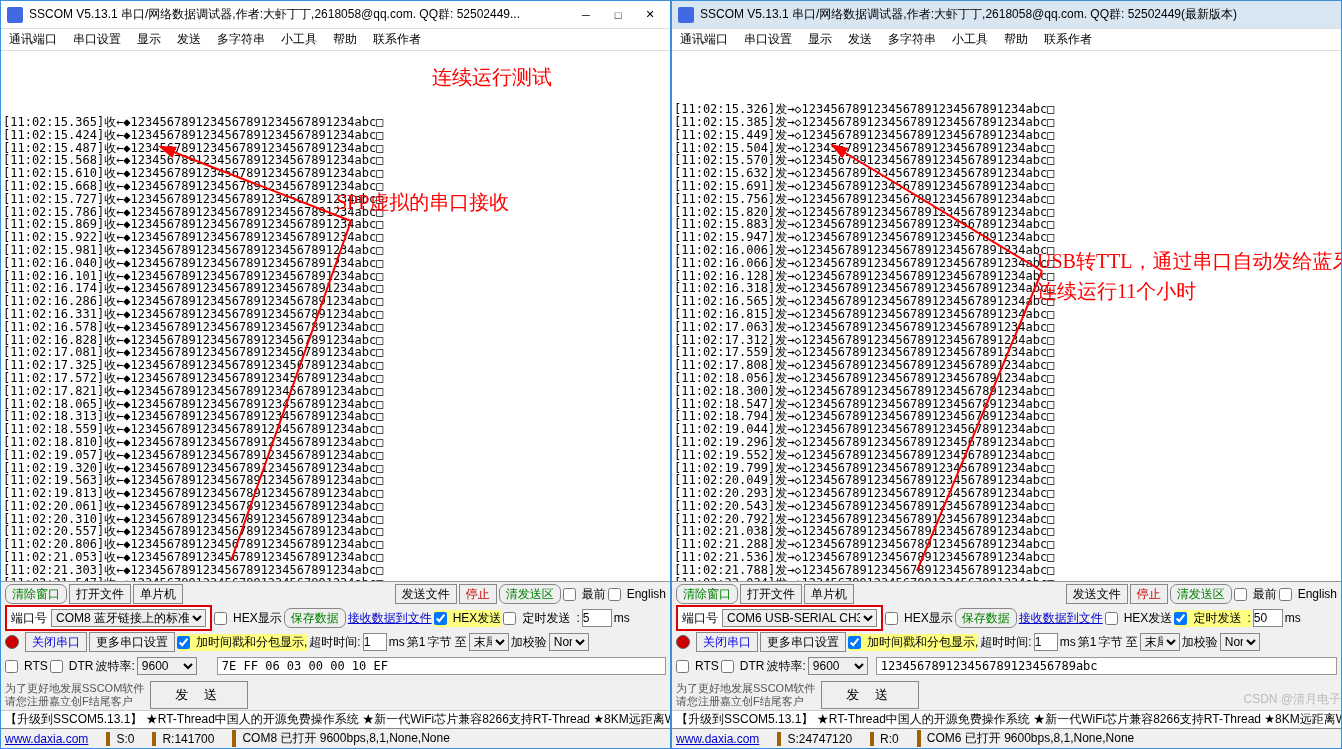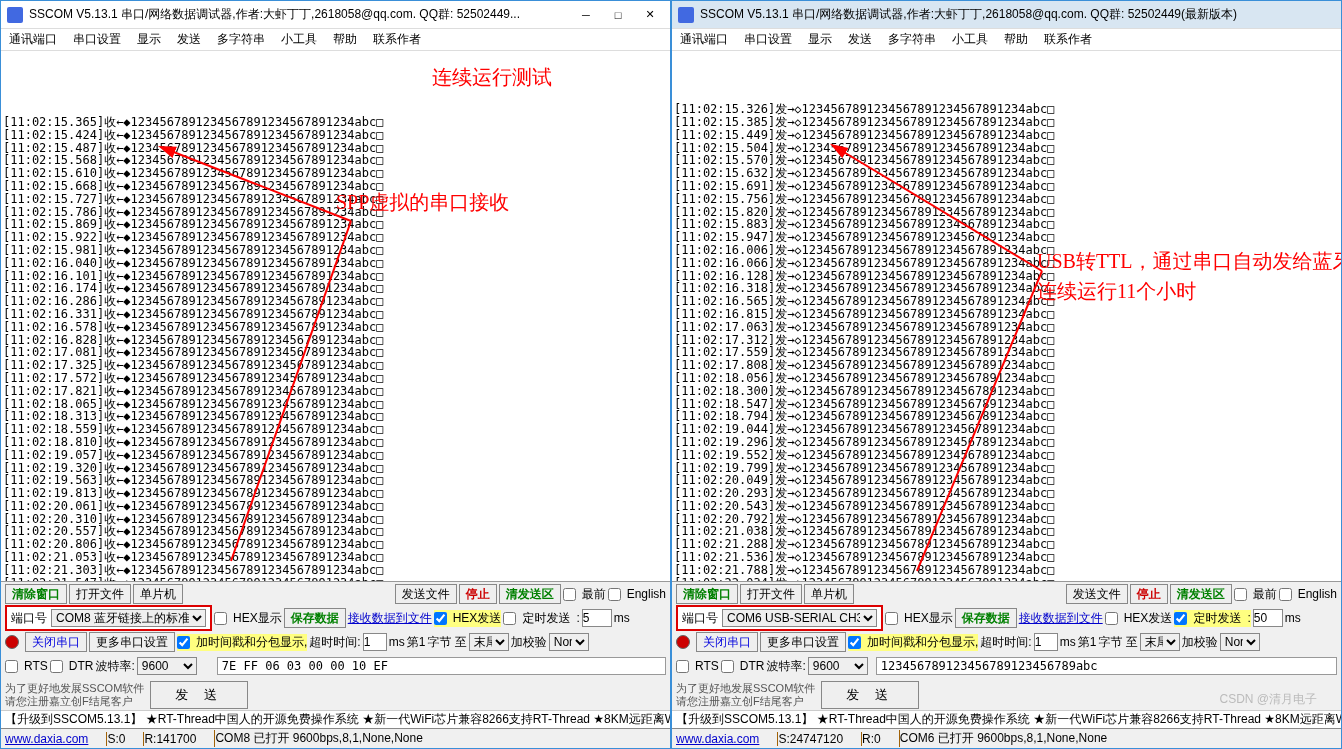--- a/index.html
+++ b/index.html
@@ -14,33 +14,33 @@
 .win-btn { width: 28px; height: 20px; display: flex; align-items: center; justify-content: center; font-size: 11px; cursor: pointer; }
 .menu-bar { height: 22px; display: flex; align-items: center; gap: 16px; padding: 0 8px; border-bottom: 1px solid #ddd; font-size: 12px; }
 .menu-item { cursor: pointer; }
 .log-area { height: 530px; overflow: hidden; font-family: SimSun, monospace; font-size: 12px; line-height: 12.8px; white-space: pre; color: #000; padding: 1px 2px; position: relative; }
 .log-line { white-space: nowrap; }
 .annotation { position: absolute; font-family: "Microsoft YaHei"; font-size: 20px; color: #ff0000; z-index: 10; pointer-events: none; }
 .arrow-svg { position: absolute; pointer-events: none; z-index: 9; }
 .bottom-panel { border-top: 1px solid #999; background: #f0f0f0; height: 146px; font-size: 12px; }
 .btn-row { display: flex; align-items: center; gap: 2px; padding: 2px 4px; height: 24px; }
 .btn { border: 1px solid #888; background: #efefef; padding: 1px 6px; font-size: 12px; cursor: pointer; height: 20px; display: inline-flex; align-items: center; }
-.btn.green { color: #008000; font-weight: bold; }
-.btn.red { color: #c00; font-weight: bold; }
+.btn.green { color: #008000; font-weight: normal; border-radius: 7px; }
+.btn.red { color: #c00; font-weight: normal; }
 .btn.blue { color: #00d; }
 .cb { display: inline-flex; align-items: center; gap: 6px; }
 .cb input { margin: 0; }
 .port-box { border: 2px solid #d00; padding: 2px 4px; display: inline-flex; align-items: center; gap: 4px; background: #fff; }
 select, input[type=text] { font-size: 12px; font-family: inherit; border: 1px solid #888; height: 18px; }
 .status-bar { position: absolute; bottom: 0; left: 0; right: 0; height: 20px; background: #f0f0f0; border-top: 1px solid #888; display: flex; align-items: center; font-size: 12px; padding: 0 4px; gap: 18px; }
-.status-seg { border-left: 1px solid #a16207; }
+.status-seg { border-left: 4px solid #a16207; padding-left: 6px; }
 .link { color: #0000cc; text-decoration: underline; cursor: pointer; }
 .promo-bar { position: absolute; bottom: 20px; left: 0; right: 0; height: 18px; font-size: 12px; display: flex; align-items: center; padding: 0 4px; background: #fff; border-top: 1px solid #ccc; white-space: nowrap; overflow: hidden; }
 .big-send { border: 1px solid #888; background: #efefef; padding: 4px 24px; margin: 4px; font-size: 13px; letter-spacing: 6px; cursor: pointer; }
-.watermark { position: absolute; right: 24px; bottom: 40px; font-size: 12px; color: #bbb; z-index: 50; }
+.watermark { position: absolute; right: 0; bottom: 40px; font-size: 12px; color: #bbb; z-index: 50; }
 .hl-yellow { background: #ffff80; }
 .circ { display: inline-block; width: 14px; height: 14px; border-radius: 50%; border: 1px solid #666; vertical-align: middle; margin-right: 4px; }
 .circ.red { background: #c00; }
 .txtbox { border: 1px solid #999; background: #fff; display: inline-block; padding: 1px 4px; min-height: 16px; font-family: monospace; }
 </style>
 </head>
 <body>
 
 <div class="container">
 

